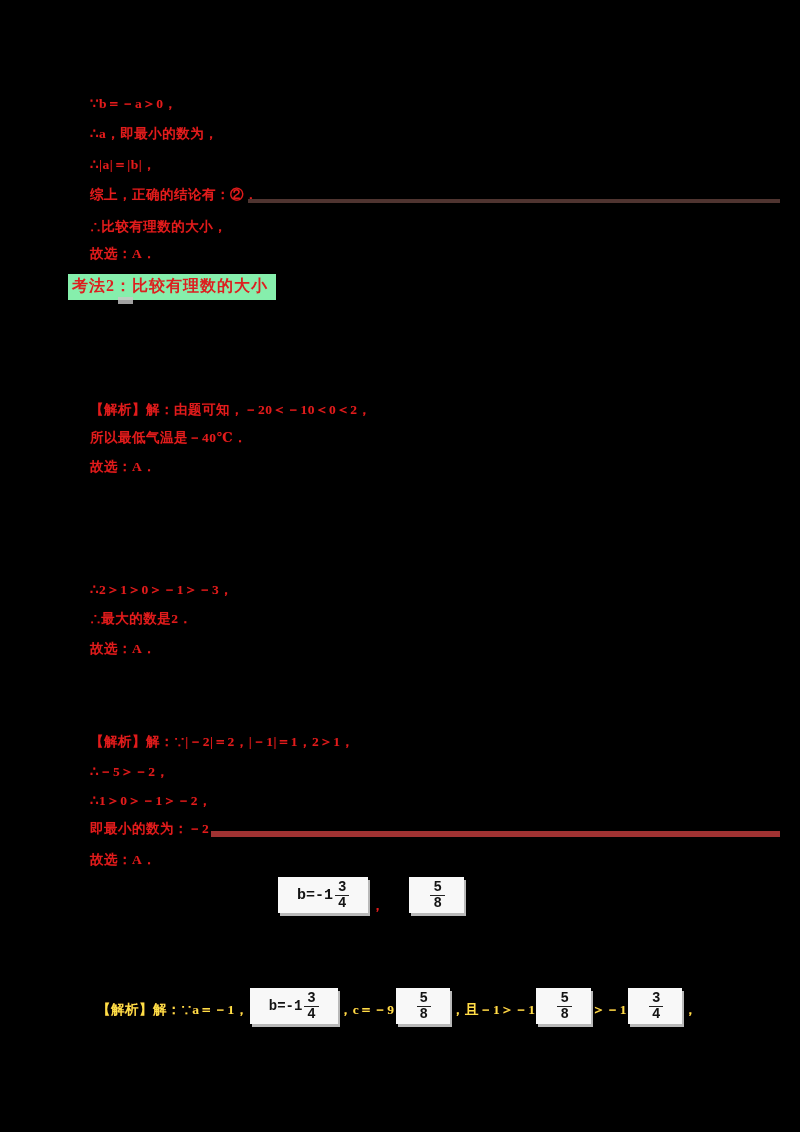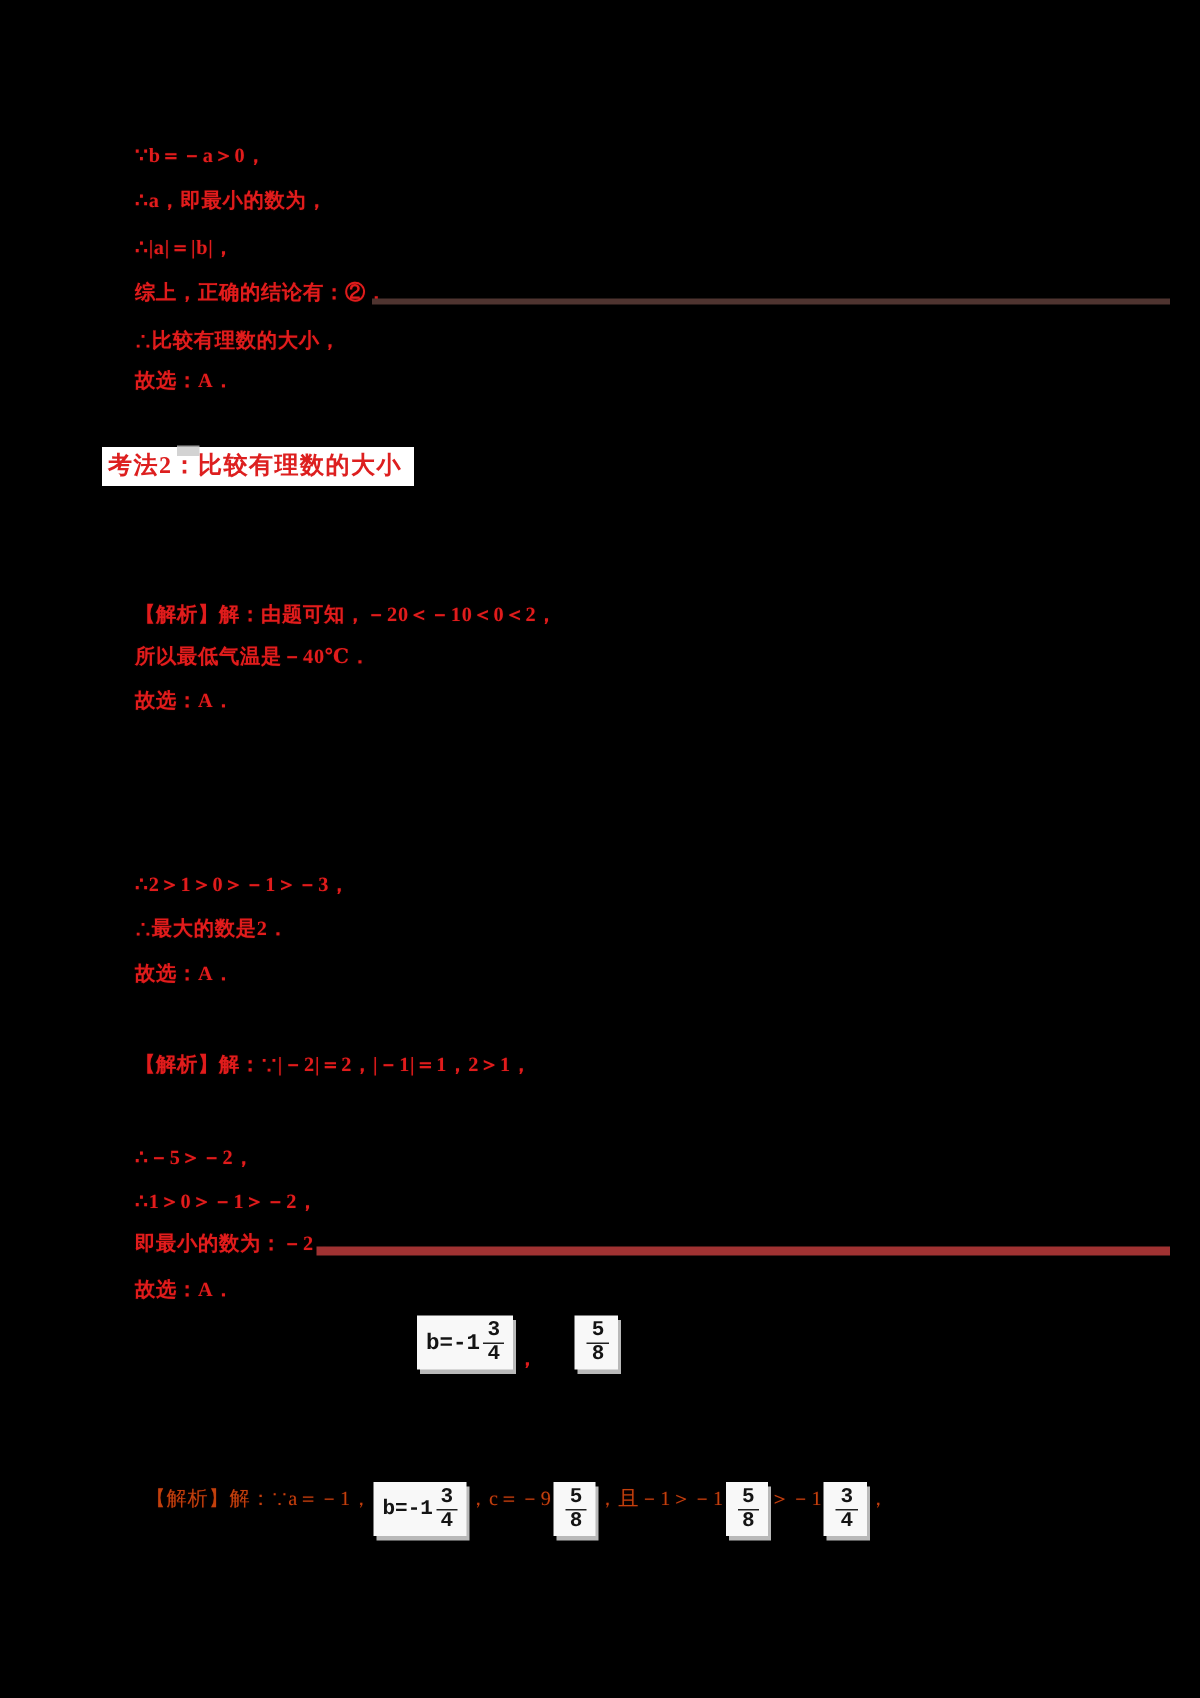--- a/index.html
+++ b/index.html
@@ -18,40 +18,39 @@
     font-weight:bold;
     letter-spacing:0.5px;
     line-height:16px;
     white-space:nowrap;
     text-shadow:0 0 1px rgba(120,0,0,0.55);
   }
   .heading{
     position:absolute;
     left:68px;top:274px;
     display:inline-block;
-    background:#ffffff;
+    background:#86efac;
     color:#dd1f1f;
     font-size:16px;
     font-weight:bold;
     letter-spacing:1px;
     padding:2px 8px 3px 4px;
     white-space:nowrap;
-    margin-top:24px;
   }
   .hrule{position:absolute;height:4px;}
   .rule-a{left:248px;top:199px;width:547px;background:#4f3430;}
   .rule-b{left:211px;top:831px;width:584px;height:6px;background:#a03232;}
   .artifact{position:absolute;left:118px;top:297px;width:15px;height:7px;background:#c8c8c8;opacity:.8;}
   .formula-box{
     display:inline-flex;
     align-items:center;
     background:#f8f8f8;
     color:#141414;
     box-shadow:2px 3px 0 #b9b9b9;
-    padding:3px 6px;
+    padding:3px 19px;
     font-family:"Liberation Mono","DejaVu Sans Mono",monospace;
     font-size:15px;
     font-weight:bold;
   }
   .frac{
     display:inline-flex;
     flex-direction:column;
     text-align:center;
     line-height:1.05;
     font-size:14px;
@@ -61,22 +60,22 @@
   .fden{padding:0 3px;}
   .formula-row{position:absolute;left:278px;top:877px;display:flex;align-items:flex-start;}
   .formula-row .gap{width:23px;}
   .mid-comma{color:#e11c1c;font-weight:bold;font-size:14px;align-self:flex-end;margin:0 2px -2px 2px;}
   .bottom-row{
     position:absolute;left:96px;top:988px;
     display:flex;align-items:flex-end;
     white-space:nowrap;
   }
   .bottom-row .redtxt{
-    color:#c2410c;font-size:13.5px;font-weight:normal;
-    letter-spacing:0.5px;margin:0 1px 16px 1px;
+    color:#fde047;font-size:13.5px;font-weight:bold;
+    letter-spacing:0.5px;margin:0 1px 5px 1px;
     text-shadow:0 0 1px rgba(120,0,0,0.55);
   }
   .bottom-row .formula-box{font-size:14px;}
 </style>
 </head>
 <body>
 
 <div id="canvas">
 
   <div class="rline" style="top:96px">∵b＝－a＞0，</div>
@@ -91,21 +90,21 @@
   <div class="artifact"></div>
 
   <div class="rline" style="top:402px">【解析】解：由题可知，－20＜－10＜0＜2，</div>
   <div class="rline" style="top:430px">所以最低气温是－40℃．</div>
   <div class="rline" style="top:459px">故选：A．</div>
 
   <div class="rline" style="top:582px">∴2＞1＞0＞－1＞－3，</div>
   <div class="rline" style="top:611px">∴最大的数是2．</div>
   <div class="rline" style="top:641px">故选：A．</div>
 
-  <div class="rline" style="top:702px">【解析】解：∵|－2|＝2，|－1|＝1，2＞1，</div>
+  <div class="rline" style="top:734px">【解析】解：∵|－2|＝2，|－1|＝1，2＞1，</div>
   <div class="rline" style="top:764px">∴－5＞－2，</div>
   <div class="rline" style="top:793px">∴1＞0＞－1＞－2，</div>
   <div class="rline" style="top:821px">即最小的数为：－2，</div>
   <div class="hrule rule-b"></div>
   <div class="rline" style="top:852px">故选：A．</div>
 
   <div class="formula-row">
     <span class="formula-box">
       <span>b=-1</span>
       <span class="frac">

